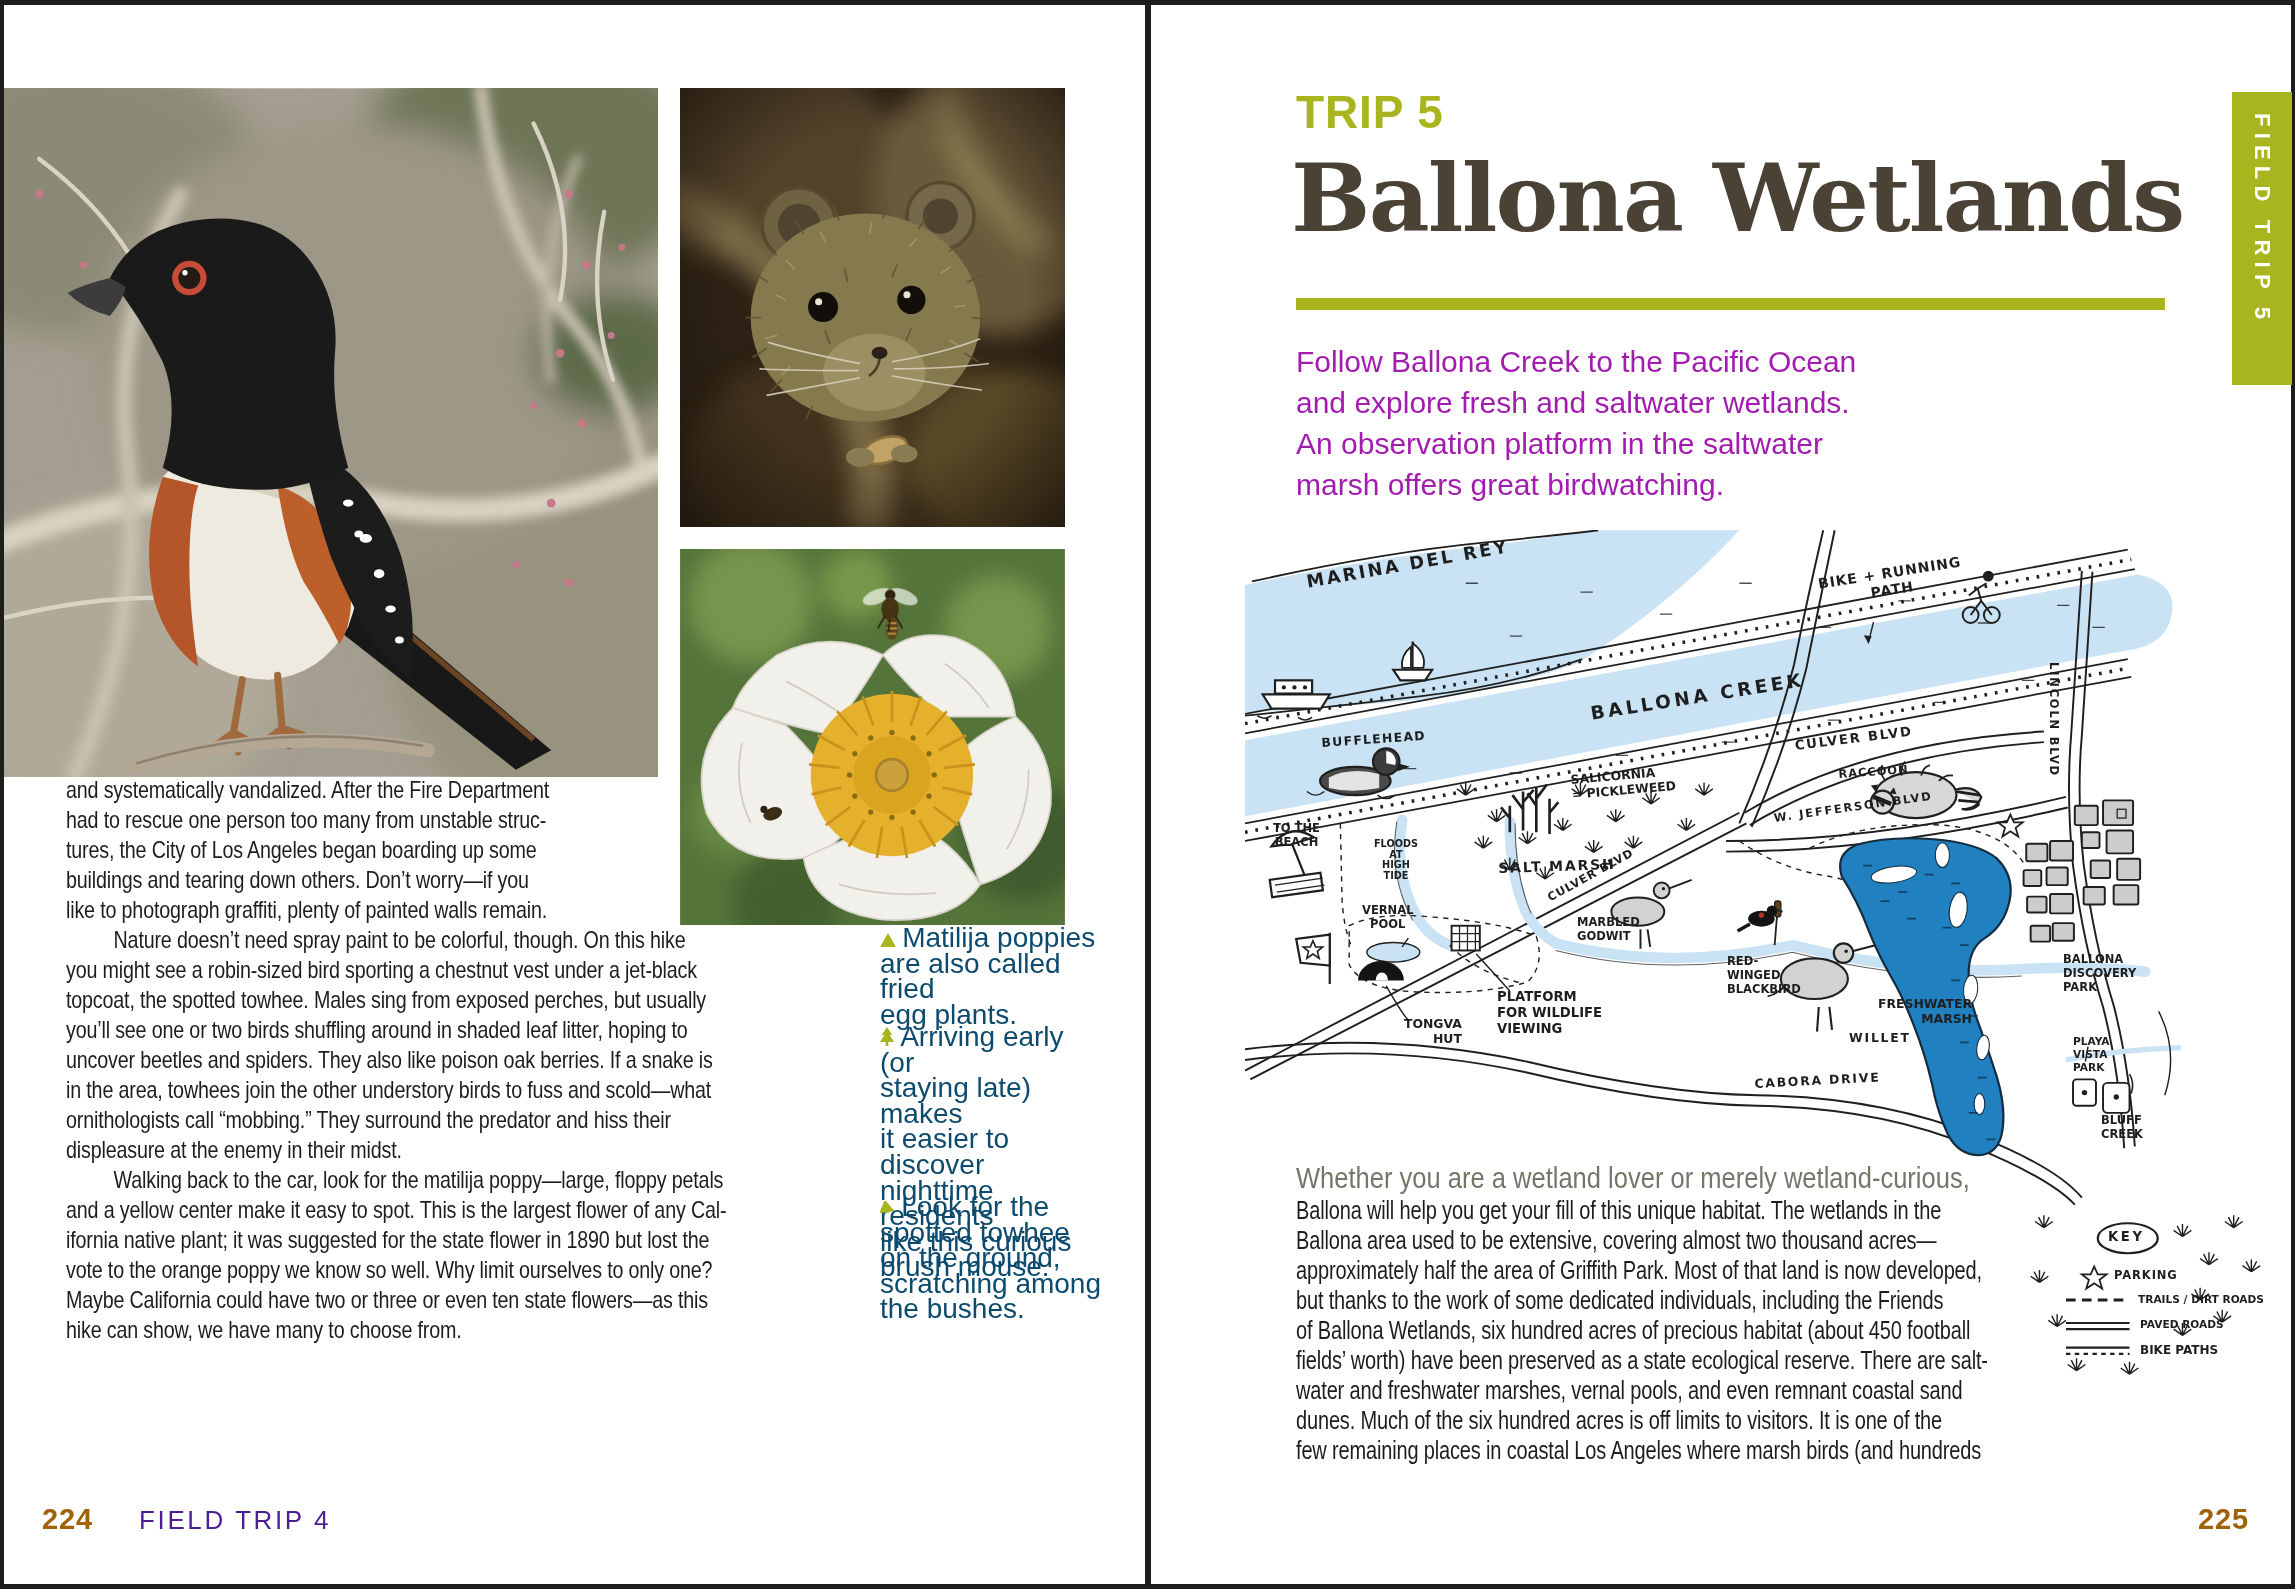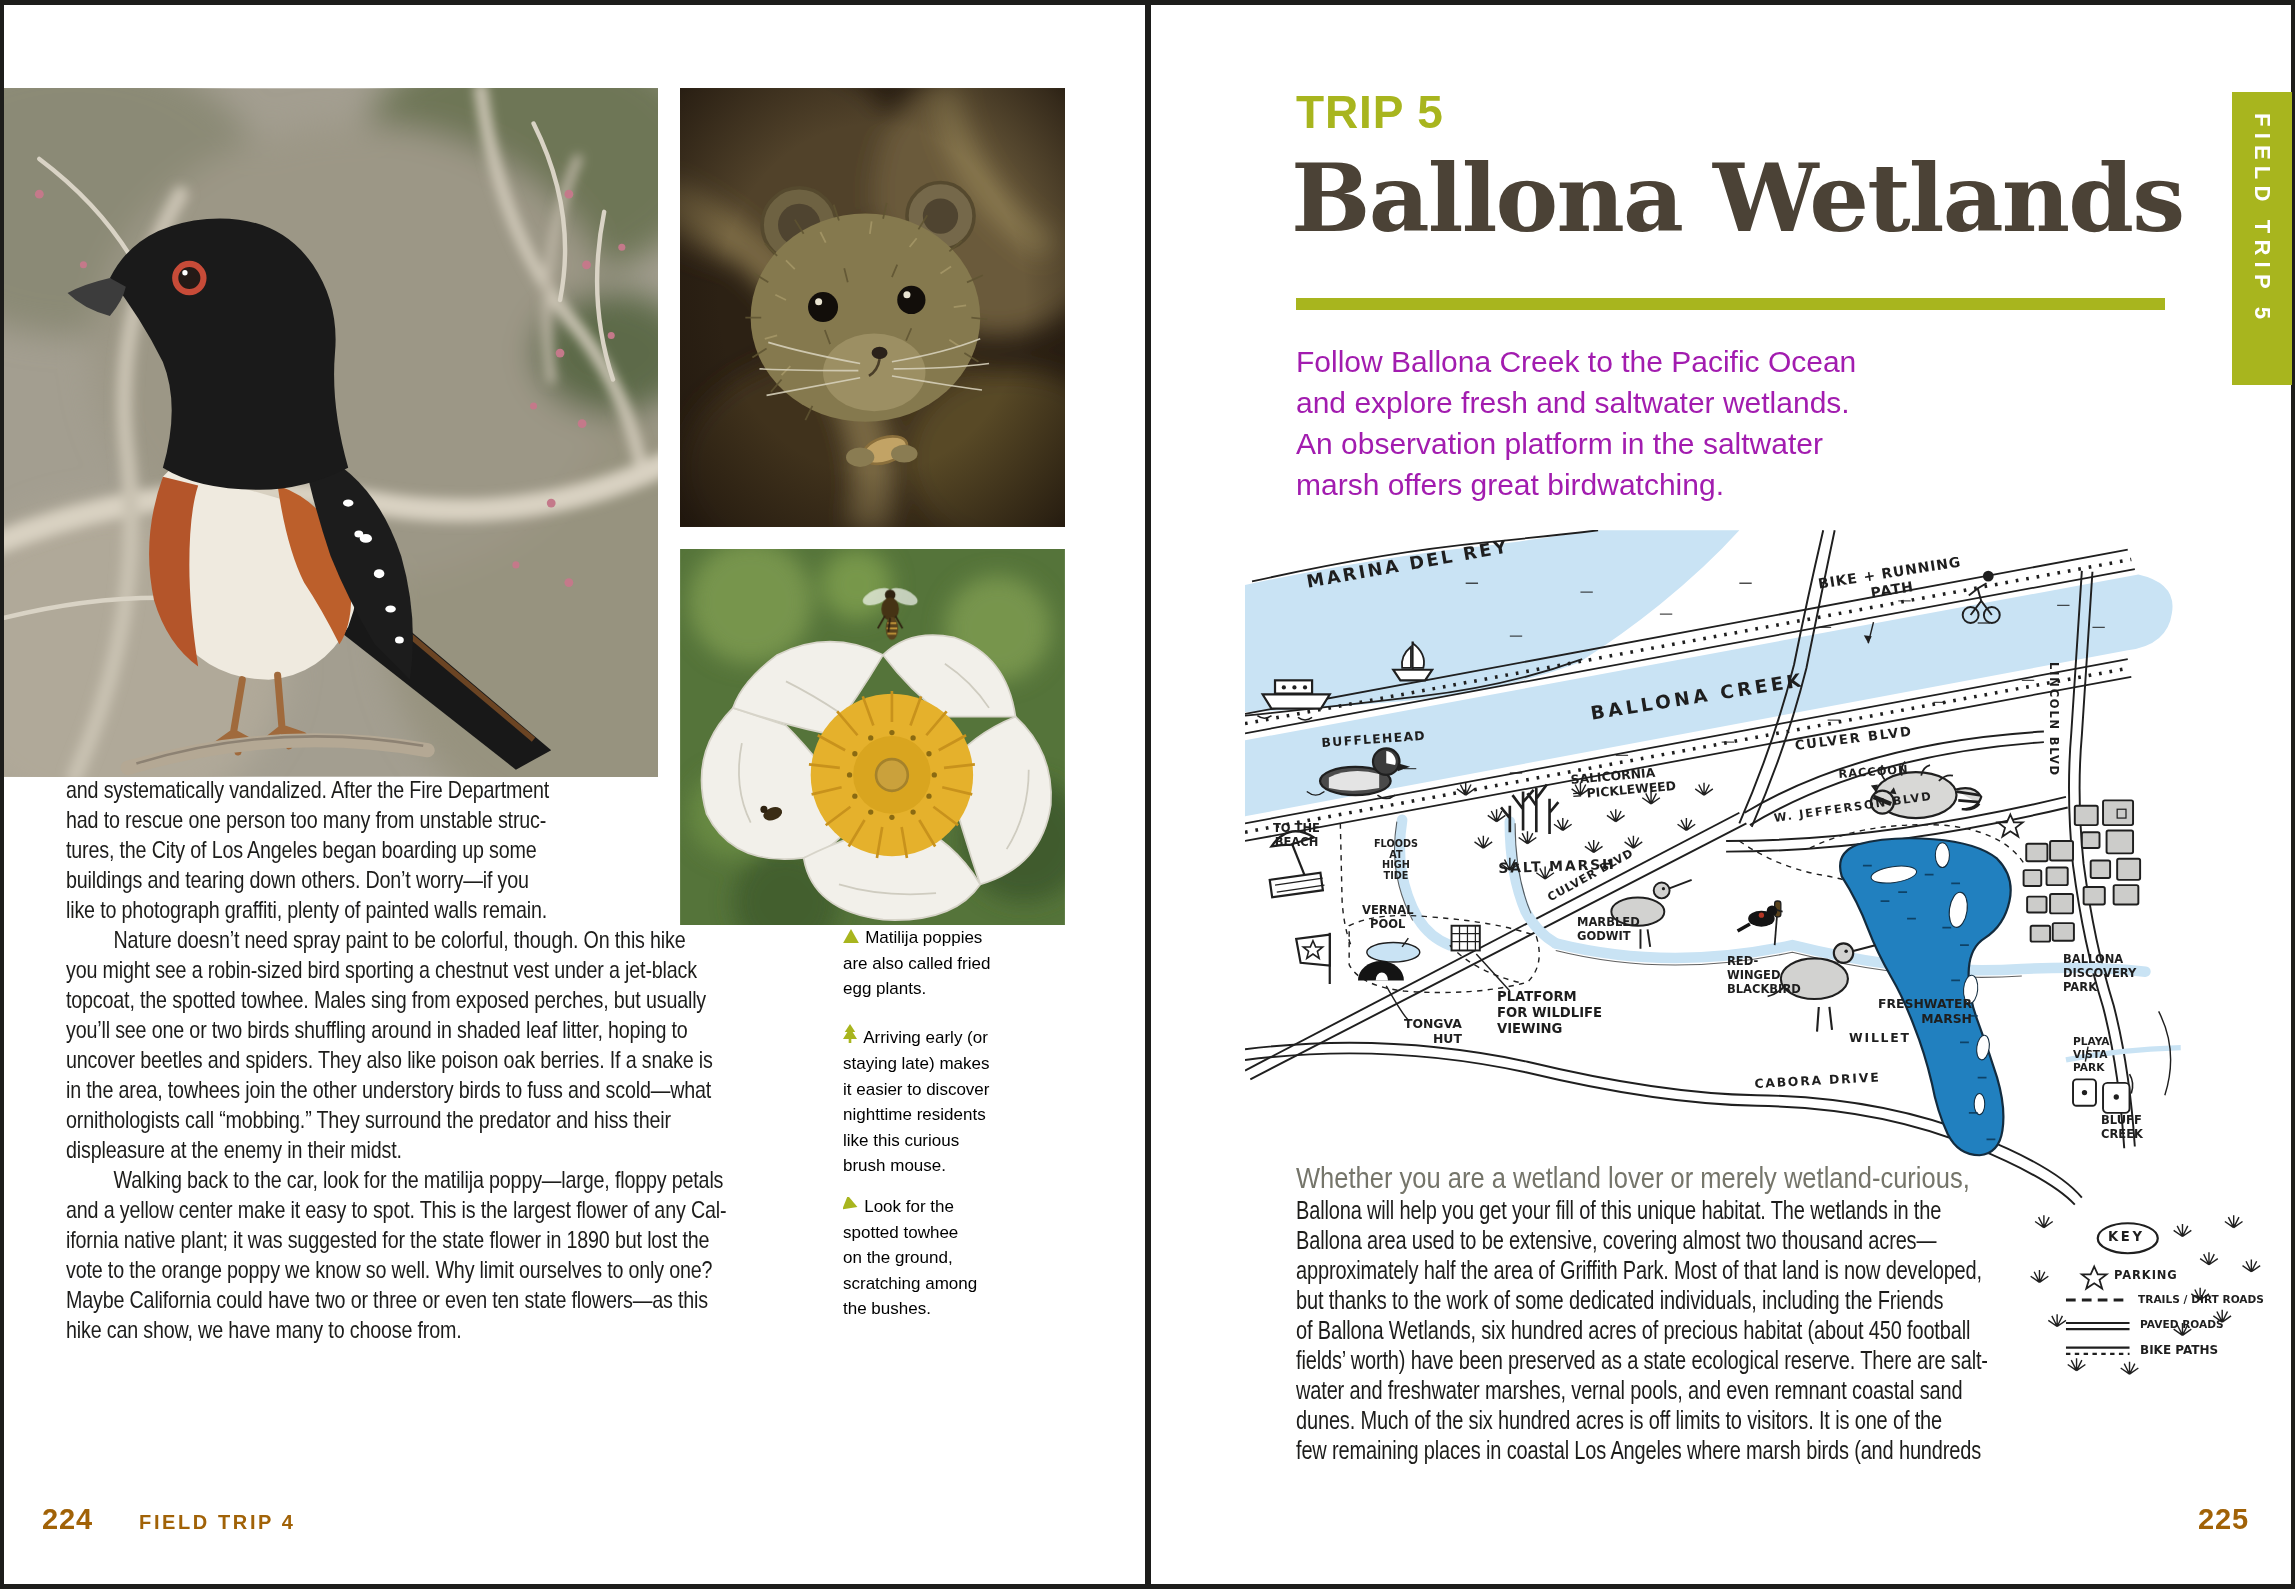--- a/index.html
+++ b/index.html
@@ -6,26 +6,26 @@
   #spread{position:relative;width:2295px;height:1589px;background:#ffffff;overflow:hidden;
           font-family:"Liberation Sans",sans-serif;}
   .abs{position:absolute;}
   .edge{position:absolute;background:#1d1d1b;}
   
   .bodycol{position:absolute;left:66px;top:775px;width:901px;color:#1d1d1b;
            font-size:24px;line-height:30px;transform:scaleX(.82);transform-origin:0 0;
            letter-spacing:-0.2px;}
   .bodycol p{margin:0;white-space:pre-line;}
   .bodycol p.indent{text-indent:58px;}
-  .caption{position:absolute;left:843px;width:221px;color:#000000;font-size:17px;line-height:25.6px;}
+  .caption{position:absolute;left:880px;width:221px;color:#0c4a6e;font-size:28px;line-height:25.6px;}
   .caption .cap-text{white-space:pre-line;}
   .cap-marker{display:inline-block;vertical-align:baseline;margin-right:6.2px;}
   .footer-left{position:absolute;left:42px;top:1503px;display:flex;align-items:baseline;gap:46px;}
   .pagenum{font-size:29px;font-weight:700;color:#a16207;letter-spacing:0.9px;}
-  .footer-label{font-size:20px;font-weight:700;letter-spacing:2.6px;color:#a16207;}
+  .footer-label{font-size:26px;font-weight:400;letter-spacing:2.6px;color:#4c1d95;}
   
   .trip-label{position:absolute;left:1296px;top:85px;font-size:46px;font-weight:800;
               color:#a8b51e;letter-spacing:0.9px;}
   .big-title{position:absolute;left:1291px;top:143px;font-family:"DejaVu Serif",serif;
              font-weight:700;font-size:94px;color:#4b4236;letter-spacing:-1.8px;}
   .green-rule{position:absolute;left:1296px;top:298px;width:869px;height:11.5px;background:#a8b51e;}
   .intro{position:absolute;left:1296px;top:341px;font-size:30px;line-height:41px;
          color:#a21caf;white-space:pre-line;}
   .lead-in{position:absolute;left:1296px;top:1162px;font-size:29px;color:#75756a;
            white-space:pre;transform:scaleX(.88);transform-origin:0 0;}

